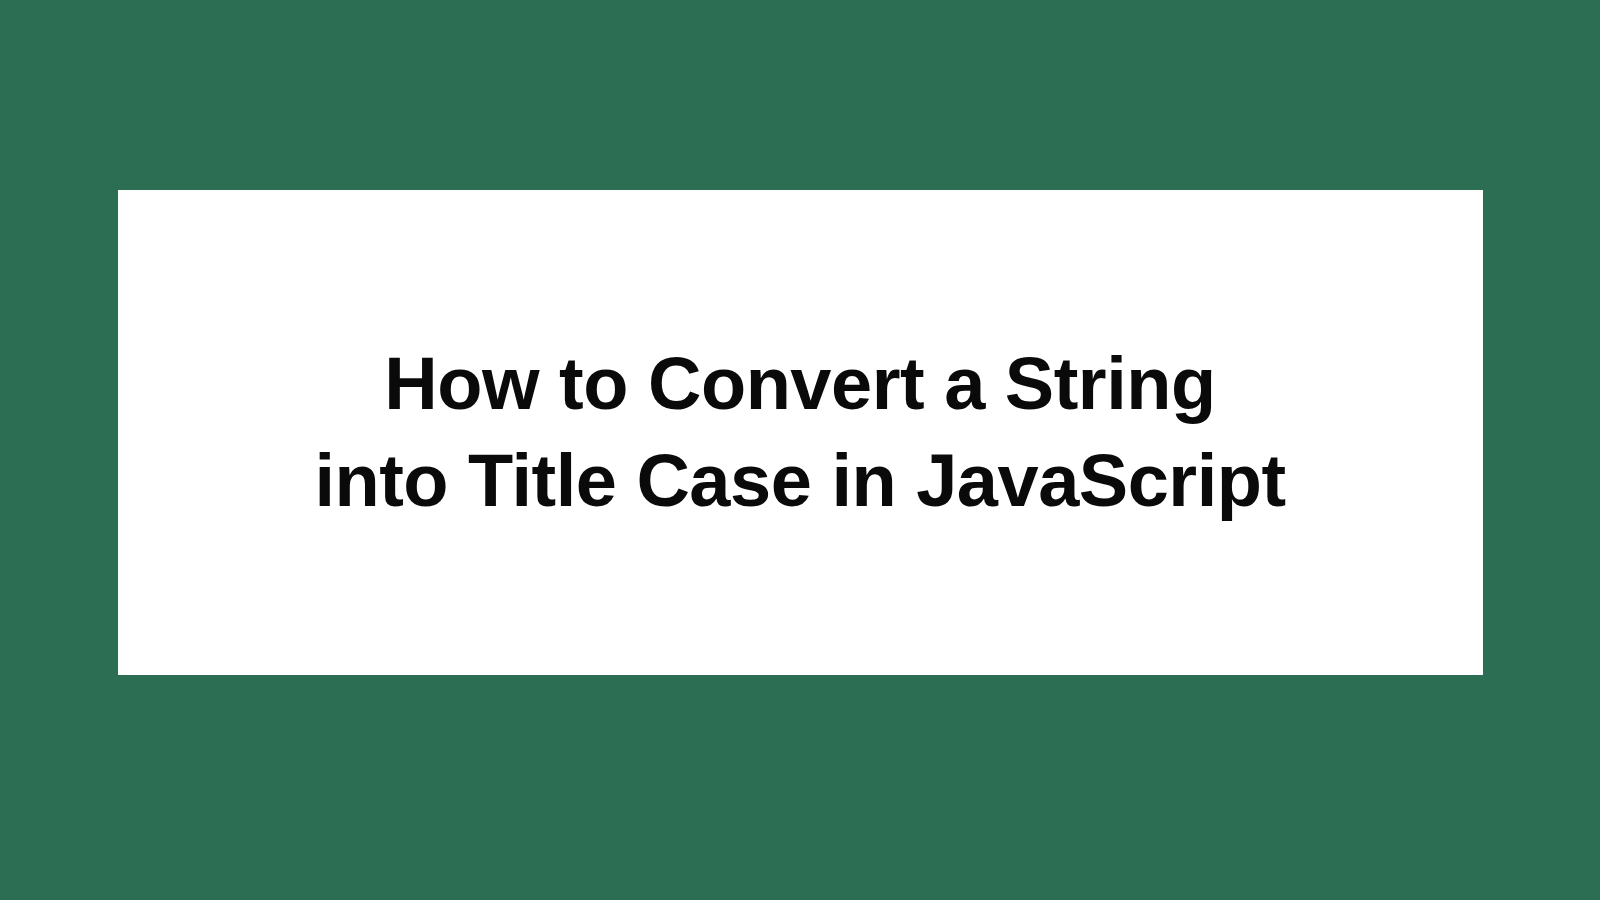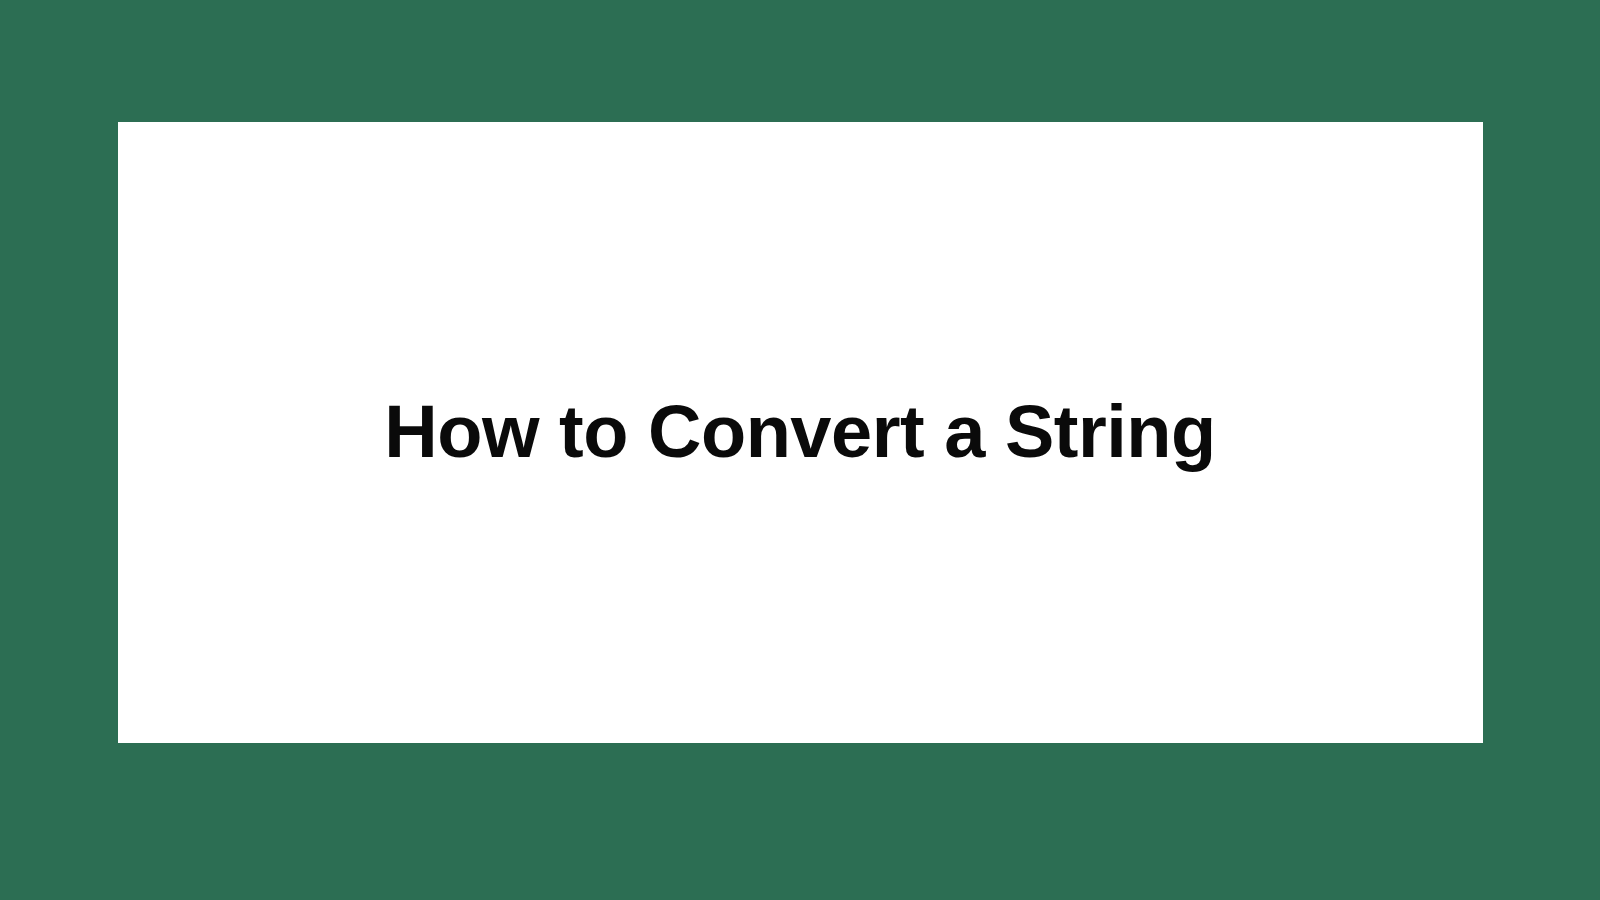--- a/index.html
+++ b/index.html
@@ -13,21 +13,21 @@
       background-color: #2c6e53;
       display: flex;
       align-items: center;
       justify-content: center;
       font-family: 'Arial Black', 'Helvetica Neue', Arial, sans-serif;
       overflow: hidden;
     }
     .card {
       background-color: #ffffff;
       width: 1365px;
-      height: 621px;
+      height: 485px;
       display: flex;
       align-items: center;
       justify-content: center;
       padding: 40px;
       margin-top: -35px;
     }
     .title {
       font-size: 74px;
       font-weight: 900;
       color: #0a0a0a;
@@ -38,14 +38,15 @@
     .title .line {
       display: block;
     }
   </style>
 </head>
 <body>
 
 <div class="card">
   <h1 class="title">
     <span class="line">How to Convert a String</span>
+    <span class="line">into Title Case in JavaScript</span>
   </h1>
 </div>
 
 </body></html>

